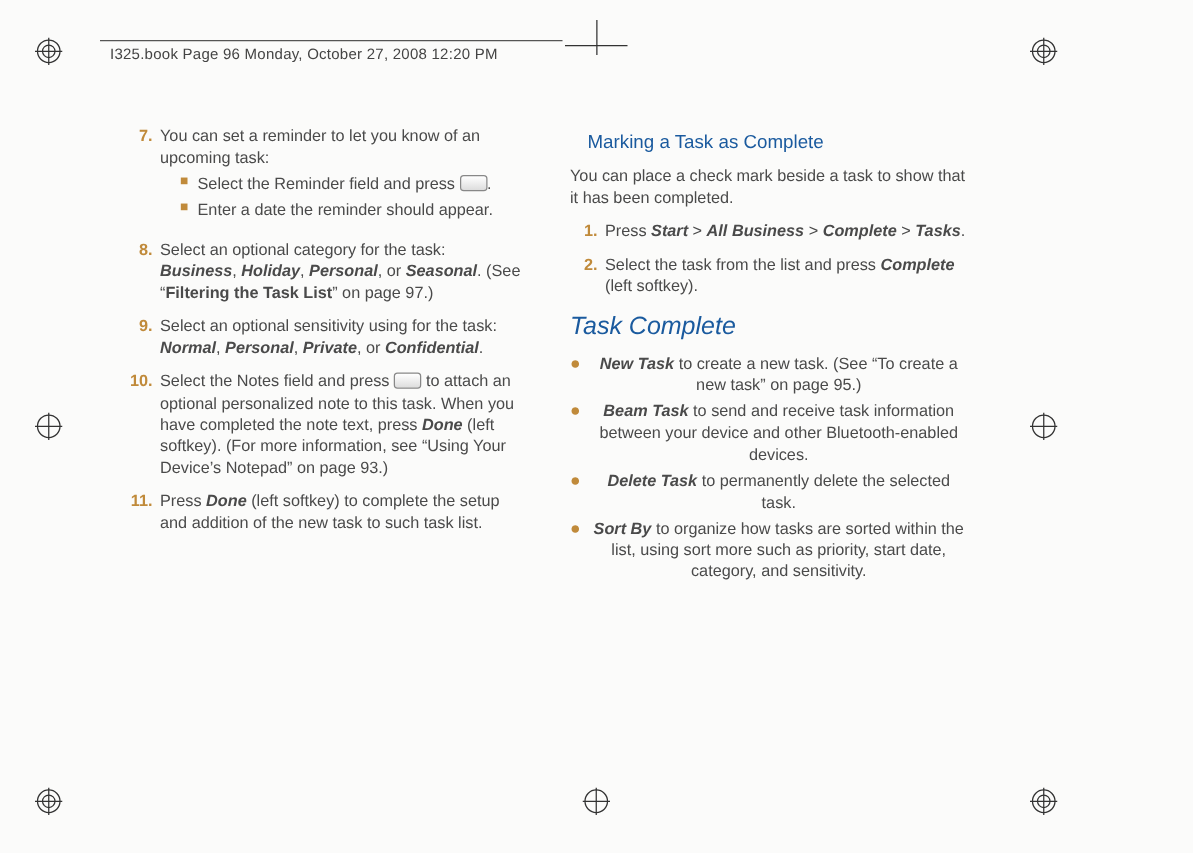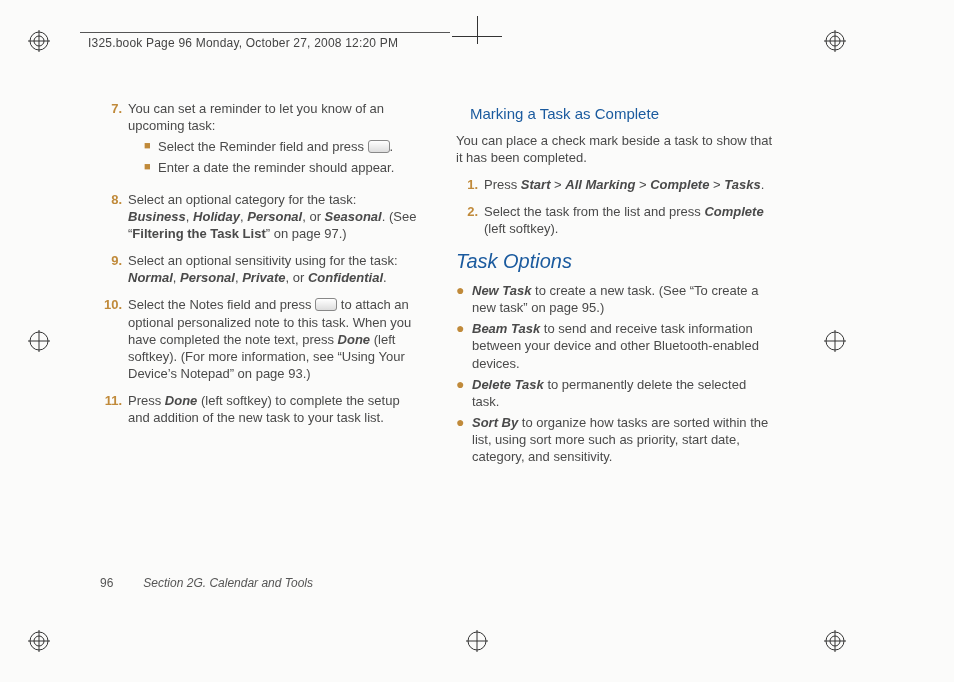--- a/index.html
+++ b/index.html
@@ -34,21 +34,21 @@
   .num-item { display: flex; margin: 0 0 10px 0; }
   .num-item .num { width: 28px; text-align: right; padding-right: 6px; color: #c08a3a; font-weight: bold; font-size: 13px; }
   .num-item .body { flex: 1; }
 
   .sub-item { display: flex; margin: 4px 0 4px 16px; }
   .sub-item .bullet { width: 14px; color: #c08a3a; font-size: 11px; line-height: 1.4; }
   .sub-item .body { flex: 1; }
 
   .disc-item { display: flex; margin: 4px 0 4px 0; }
   .disc-item .bullet { width: 16px; color: #c08a3a; font-size: 14px; line-height: 1.2; }
-  .disc-item .body { flex: 1; }
+  .disc-item .body { flex: 1; text-align: center; }
 
   .para { margin: 6px 0 10px 0; }
 
   .h-blue { color: #1a5a9e; font-size: 15px; font-weight: normal; margin: 4px 0 8px 14px; }
   .h-blue-italic { color: #1a5a9e; font-size: 20px; font-style: italic; margin: 10px 0 8px 0; }
 
   .bi { font-style: italic; font-weight: bold; margin-top: 44px; }
   .b  { font-weight: bold; }
 
   .key-chip { display: inline-block; width: 22px; height: 13px; border: 1px solid #888; border-radius: 3px; background: linear-gradient(#fff,#ddd); vertical-align: -2px; }
@@ -161,45 +161,45 @@
       <div class="num-item">
         <div class="num">10.</div>
         <div class="body">
           <span>Select the Notes field and press </span><span class="key-chip"></span><span> to attach an optional personalized note to this task. When you have completed the note text, press </span><span class="bi">Done</span><span> (left softkey). (For more information, see “Using Your Device’s Notepad” on page 93.)</span>
         </div>
       </div>
 
       <div class="num-item">
         <div class="num">11.</div>
         <div class="body">
-          <span>Press </span><span class="bi">Done</span><span> (left softkey) to complete the setup and addition of the new task to your task list.</span>
+          <span>Press </span><span class="bi">Done</span><span> (left softkey) to complete the setup and addition of the new task to such task list.</span>
         </div>
       </div>
 
     </div>
 
     <div class="col">
       <div class="h-blue">Marking a Task as Complete</div>
       <div class="para">You can place a check mark beside a task to show that it has been completed.</div>
 
       <div class="num-item">
         <div class="num">1.</div>
         <div class="body">
-          <span>Press </span><span class="bi">Start</span><span> &gt; </span><span class="bi">All Marking</span><span> &gt; </span><span class="bi">Complete</span><span> &gt; </span><span class="bi">Tasks</span><span>.</span>
+          <span>Press </span><span class="bi">Start</span><span> &gt; </span><span class="bi">All Business</span><span> &gt; </span><span class="bi">Complete</span><span> &gt; </span><span class="bi">Tasks</span><span>.</span>
         </div>
       </div>
 
       <div class="num-item">
         <div class="num">2.</div>
         <div class="body">
           <span>Select the task from the list and press </span><span class="bi">Complete</span><span> (left softkey).</span>
         </div>
       </div>
 
-      <div class="h-blue-italic">Task Options</div>
+      <div class="h-blue-italic">Task Complete</div>
 
 
       <div class="disc-item">
         <div class="bullet">●</div>
         <div class="body"><span class="bi">New Task</span><span> to create a new task. (See “To create a new task” on page 95.)</span></div>
       </div>
       <div class="disc-item">
         <div class="bullet">●</div>
         <div class="body"><span class="bi">Beam Task</span><span> to send and receive task information between your device and other Bluetooth-enabled devices.</span></div>
       </div>
@@ -207,17 +207,13 @@
         <div class="bullet">●</div>
         <div class="body"><span class="bi">Delete Task</span><span> to permanently delete the selected task.</span></div>
       </div>
       <div class="disc-item">
         <div class="bullet">●</div>
         <div class="body"><span class="bi">Sort By</span><span> to organize how tasks are sorted within the list, using sort more such as priority, start date, category, and sensitivity.</span></div>
       </div>
     </div>
   </div>
 
-  <div class="footer">
-    <span class="pn">96</span>
-    <span>Section 2G. Calendar and Tools</span>
-  </div>
 </div>
 
 </body></html>

